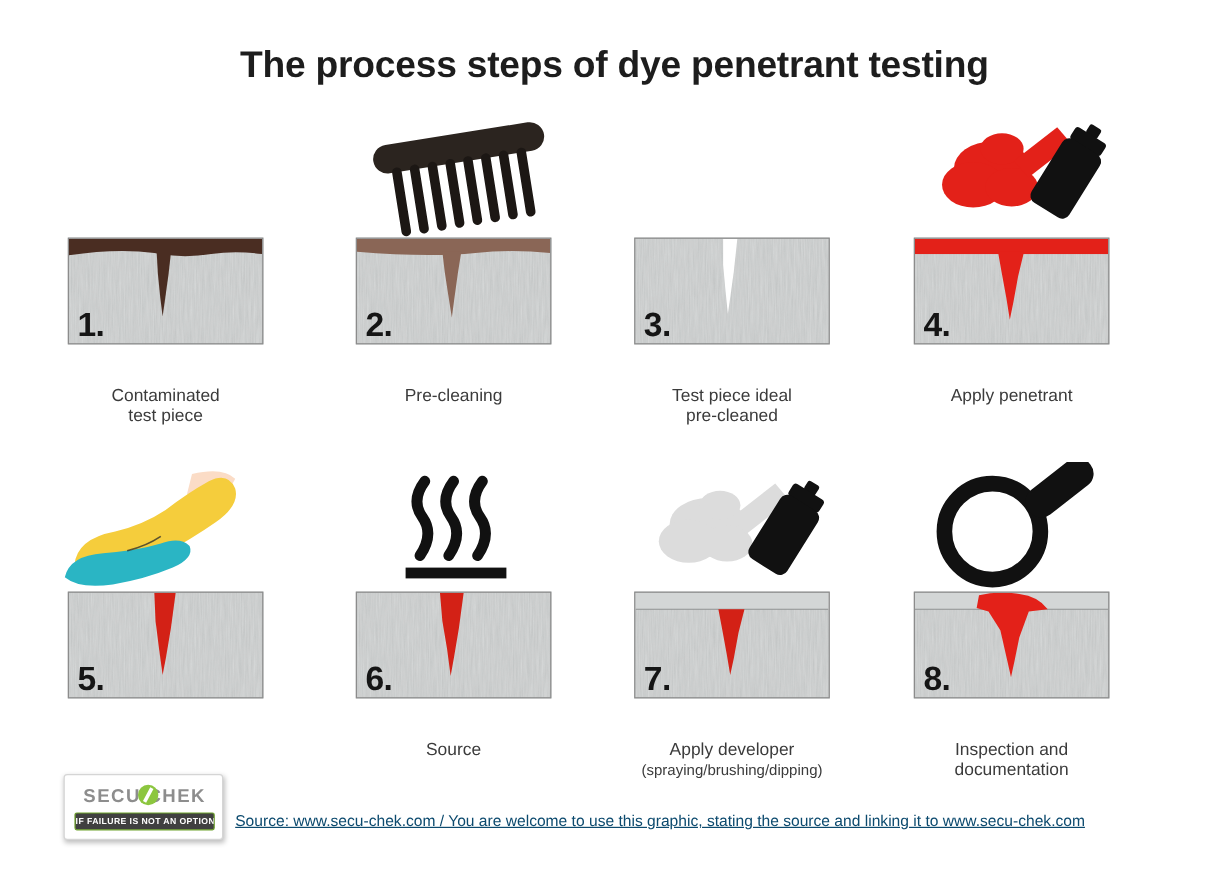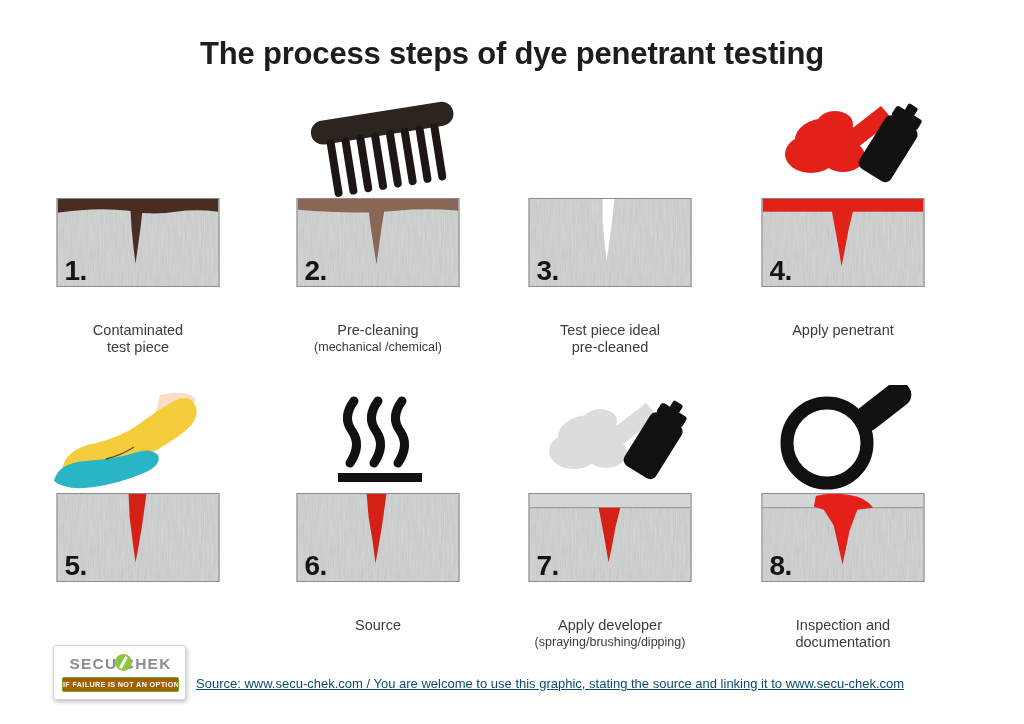--- a/index.html
+++ b/index.html
@@ -83,21 +83,21 @@
     background: #8cc63f;
   }
   .logo-mark::after {
     content: ""; position: absolute; left: 7px; top: 2px;
     width: 3px; height: 13px; background: #fff;
     transform: rotate(28deg);
   }
   .logo-tag {
     position: absolute; left: 8px; top: 31px;
     width: 117px; height: 15px;
-    background: #a16207; border: 1px solid #6ea32c; border-radius: 2px;
+    background: #404040; border: 1px solid #6ea32c; border-radius: 2px;
     color: #ffffff; font-size: 7.2px; font-weight: bold;
     letter-spacing: .35px; text-align: center; line-height: 13px;
     white-space: nowrap; overflow: hidden;
   }
   .source {
     position: absolute; left: 196px; top: 36px;
     font-size: 13px; color: #0c4a6e; text-decoration: underline;
   }
 </style>
 </head>
@@ -162,21 +162,20 @@
             </defs>
             <rect x="0" y="0" width="163" height="89" fill="#b9bcbc"></rect>
             <rect x="0" y="0" width="163" height="89" filter="url(#g2)" opacity=".85"></rect>
             <path d="M0 0 H163 V12 Q130 9 100 12 Q60 16 0 11 Z" fill="#8a6656"></path>
             <path d="M72 11 L88 11 L85 30 L82 52 L80 67 L77 48 L74 28 Z" fill="#8a6656"></path>
           </svg>
           <div class="step-num">2.</div>
         </div>
         <div class="caption">
           <div class="cap-main">Pre-cleaning</div>
-          <div class="cap-sub">(mechanical /chemical)</div>
         </div>
       </div>
 
       <div class="cell c2">
         <div class="icon-area"></div>
         <div class="block">
           <svg viewBox="0 0 163 89" preserveAspectRatio="none">
             <defs>
               <filter id="g3">
                   <feTurbulence type="fractalNoise" baseFrequency="0.9 0.04" numOctaves="3"></feTurbulence>

